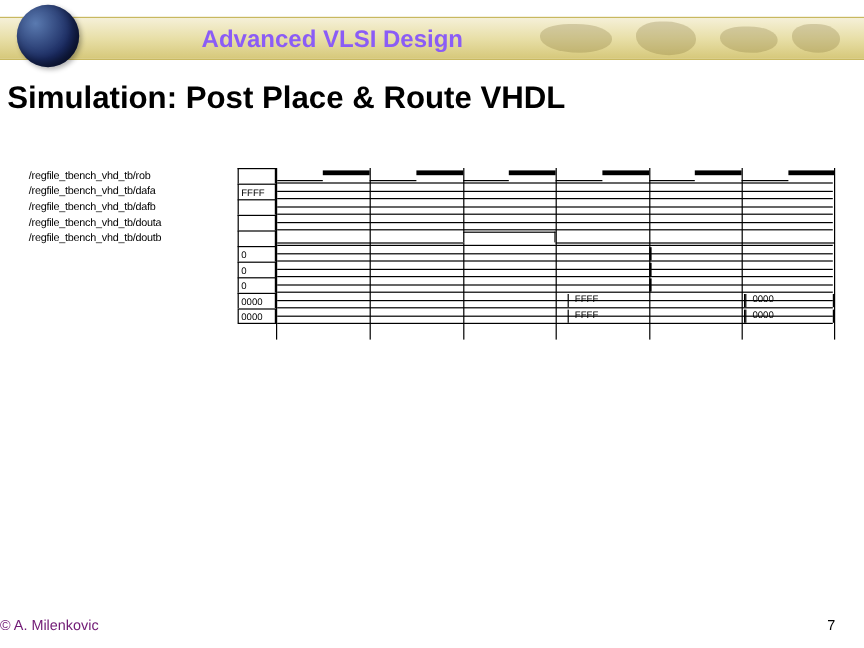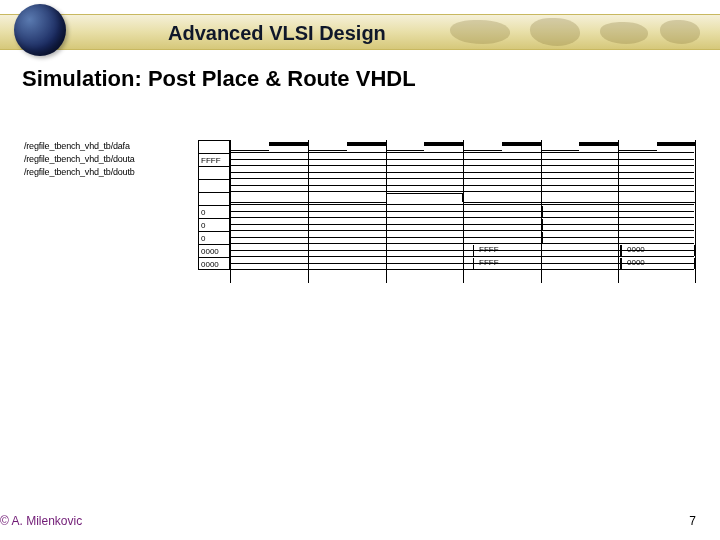--- a/index.html
+++ b/index.html
@@ -43,27 +43,27 @@
     border-radius: 50%;
     background: radial-gradient(circle at 30% 30%, #5a7ab0 0%, #1a2a60 60%, #0a1440 100%);
     box-shadow: inset -4px -4px 8px rgba(0,0,0,0.5), 2px 2px 4px rgba(0,0,0,0.3);
   }
   .header-title {
     position: absolute;
     top: 22px;
     left: 168px;
     font-size: 20px;
     font-weight: bold;
-    color: #0f172a;
+    color: #8b5cf6;
   }
   .page-title {
     position: absolute;
     top: 66px;
-    left: 22px;
-    font-size: 22px;
+    left: 6px;
+    font-size: 26px;
     font-weight: bold;
     color: #000;
   }
   .waveform {
     position: absolute;
     top: 140px;
     left: 24px;
     width: 670px;
     height: 150px;
     background: #fff;
@@ -195,21 +195,23 @@
   <div class="blob" style="left:160px;top:8px;width:48px;height:22px"></div>
   <div class="blob" style="left:220px;top:6px;width:40px;height:24px"></div>
 </div>
 <div class="globe"></div>
 <div class="header-title">Advanced VLSI Design</div>
 
 <div class="page-title">Simulation: Post Place &amp; Route VHDL</div>
 
 <div class="waveform">
   <div class="signal-labels">
+    <div class="siglabel">/regfile_tbench_vhd_tb/rob</div>
     <div class="siglabel">/regfile_tbench_vhd_tb/dafa</div>
+    <div class="siglabel">/regfile_tbench_vhd_tb/dafb</div>
     <div class="siglabel">/regfile_tbench_vhd_tb/douta</div>
     <div class="siglabel">/regfile_tbench_vhd_tb/doutb</div>
   </div>
 
   <div class="value-col">
     <div class="valcell"></div>
     <div class="valcell">FFFF</div>
     <div class="valcell"></div>
     <div class="valcell"></div>
     <div class="valcell"></div>

